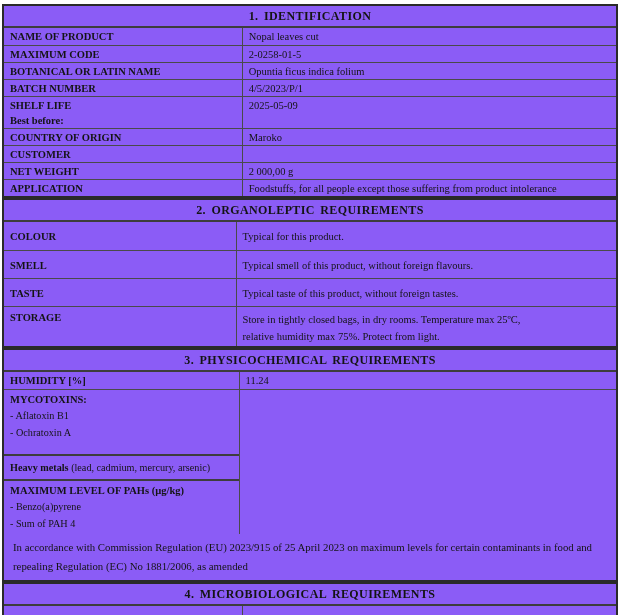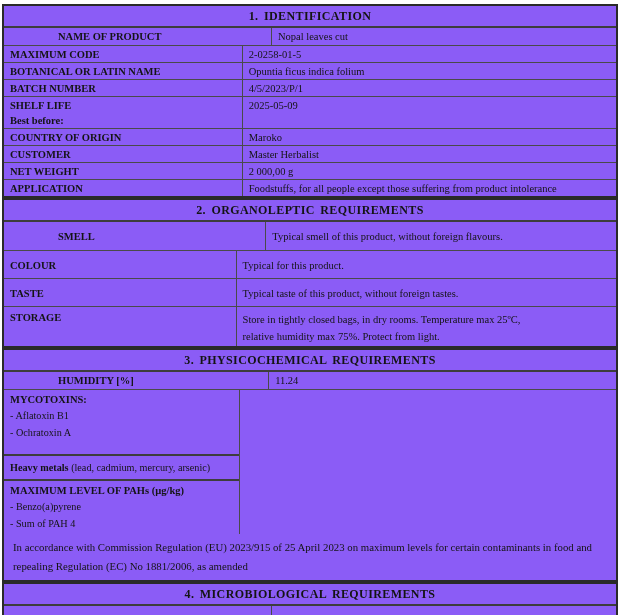--- a/index.html
+++ b/index.html
@@ -16,21 +16,21 @@
   .sec-title {
     min-height: 22px;
     display: flex; align-items: center; justify-content: center;
     font-weight: 700; font-size: 12px; letter-spacing: .4px;
     border-bottom: 2px solid #3d3d3d;
     padding: 2px 0 1px 0;
     word-spacing: 2px;
   }
 
   .row { display: flex; border-top: 1px solid #4a4a4a; font-size: 10.5px; }
-  .rows .row:first-child { border-top: none; padding-left: 48px; }
+  .rows .row:first-child { border-top: none; }
   .cl {
     width: var(--lw, 39%);
     border-right: 1px solid #4a4a4a;
     font-weight: 700;
     padding: 2px 6px 1px 6px;
     line-height: 13px;
   }
   .cr { flex: 1; padding: 2px 6px 1px 6px; line-height: 13px; }
 
   
@@ -105,43 +105,42 @@
           <div class="l2">Best before:</div>
         </div>
         <div class="cr">2025-05-09</div>
       </div>
       <div class="row">
         <div class="cl">COUNTRY OF ORIGIN</div>
         <div class="cr">Maroko</div>
       </div>
       <div class="row">
         <div class="cl">CUSTOMER</div>
-        <div class="cr">Master Herbalist</div>
       </div>
       <div class="row">
         <div class="cl">NET WEIGHT</div>
         <div class="cr">2 000,00 g</div>
       </div>
       <div class="row">
         <div class="cl">APPLICATION</div>
         <div class="cr">Foodstuffs, for all people except those suffering from product intolerance</div>
       </div>
     </div>
   </section>
 
   <section class="sec sec2">
     <div class="sec-title">2. ORGANOLEPTIC  REQUIREMENTS</div>
     <div class="rows">
       <div class="row">
+        <div class="cl">COLOUR</div>
+        <div class="cr">Typical for this product.</div>
+      </div>
+      <div class="row">
         <div class="cl">SMELL</div>
         <div class="cr">Typical smell of this product, without foreign flavours.</div>
-      </div>
-      <div class="row">
-        <div class="cl">COLOUR</div>
-        <div class="cr">Typical for this product.</div>
       </div>
       <div class="row">
         <div class="cl">TASTE</div>
         <div class="cr">Typical taste of this product, without foreign tastes.</div>
       </div>
       <div class="row tall">
         <div class="cl">STORAGE</div>
         <div class="cr">Store in tightly closed bags, in dry rooms. Temperature max 25ºC, relative humidity max 75%. Protect from light.</div>
       </div>
     </div>

